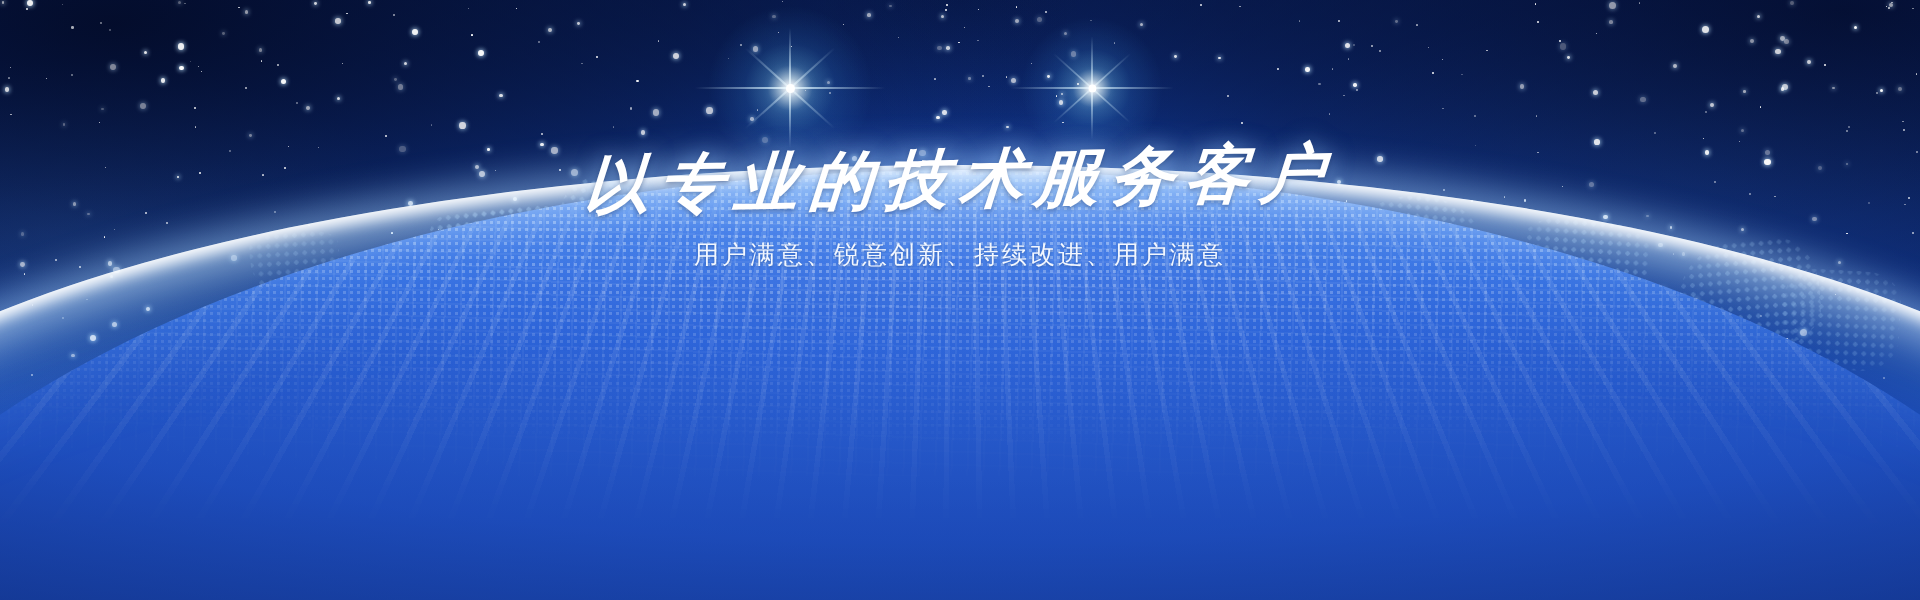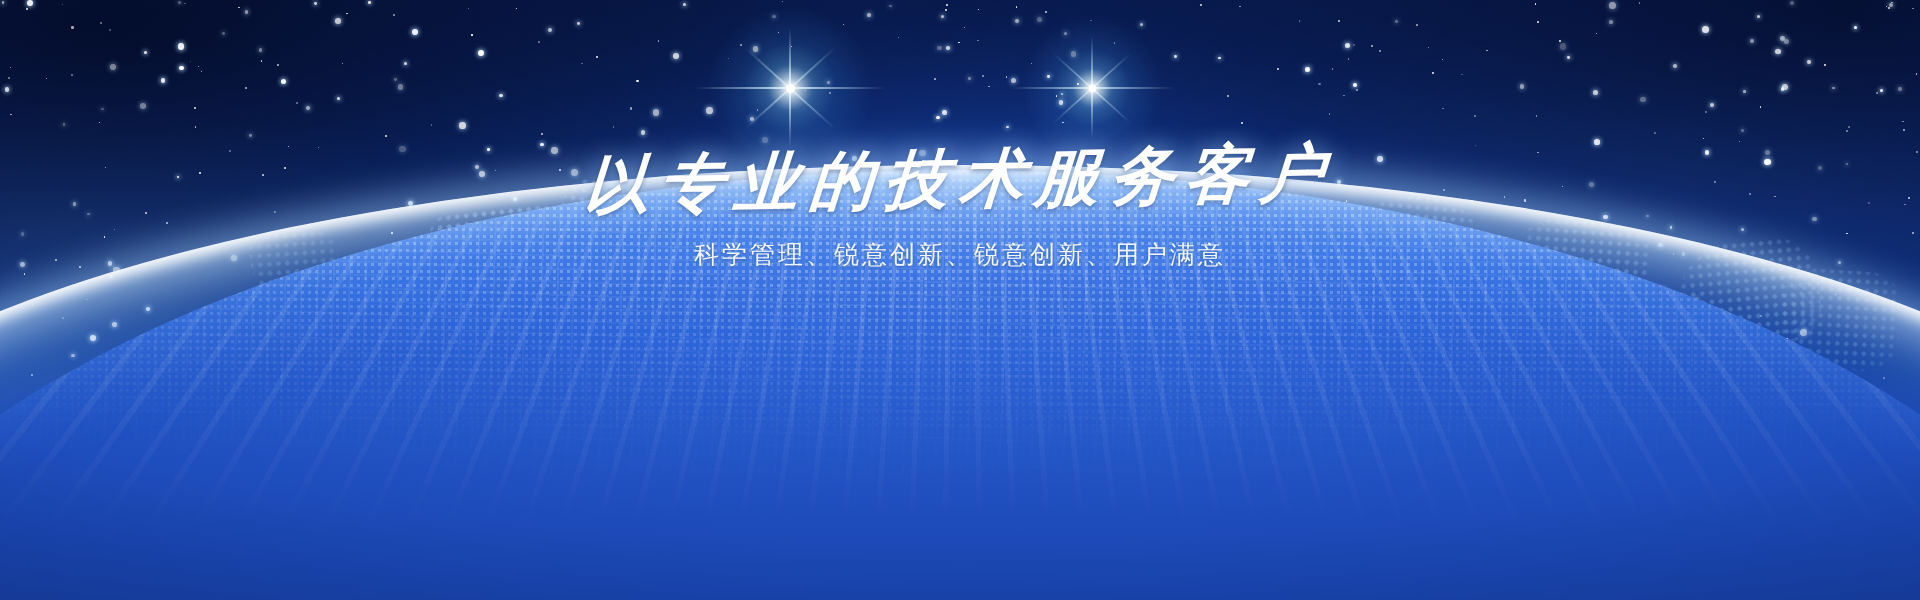--- a/index.html
+++ b/index.html
@@ -720,16 +720,16 @@
       <div id="city-streets"></div>
       <div id="city-blocks"></div>
       <div id="city-dots"></div>
     </div>
     <div id="earth-rim"></div>
 
   </div>
 
   <div id="headline">
     <h1 id="title">以专业的技术服务客户</h1>
-    <div id="subtitle">科学管理、锐意创新、锐意创新、用户满意</div>
+    <div id="subtitle">用户满意、锐意创新、持续改进、用户满意</div>
   </div>
 
 </div>
 
 </body></html>

